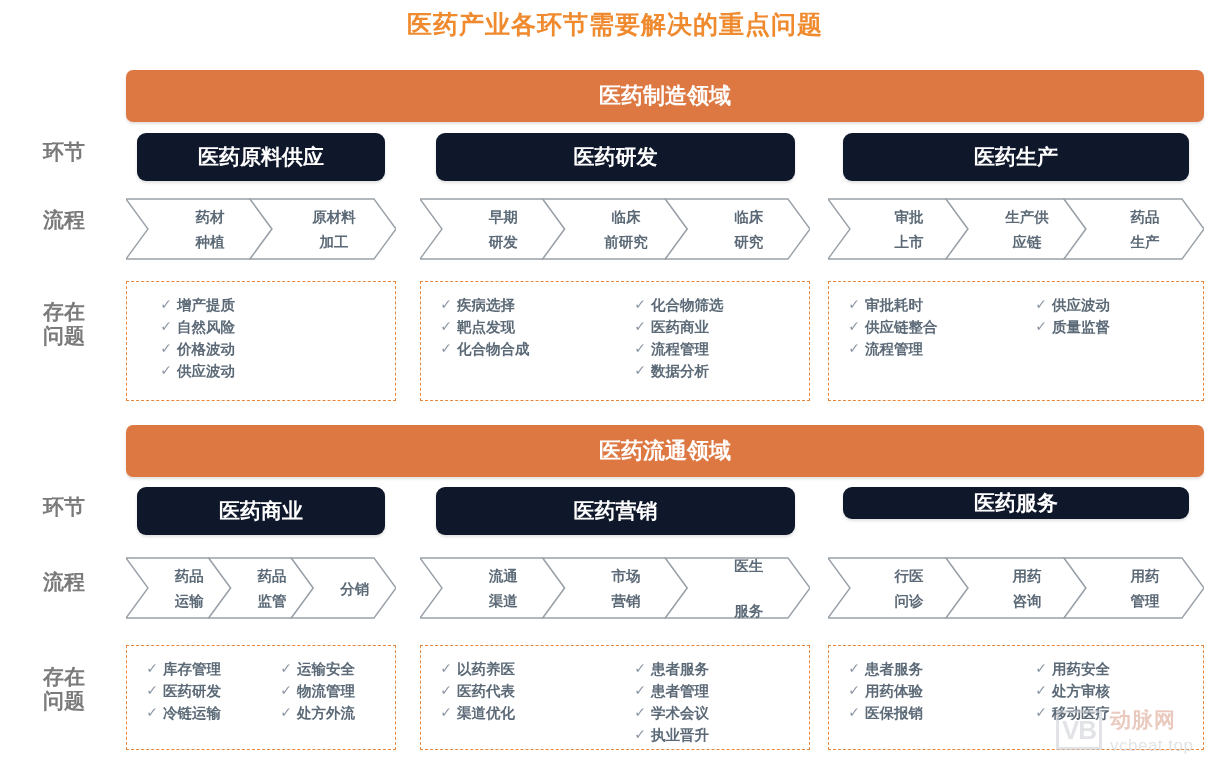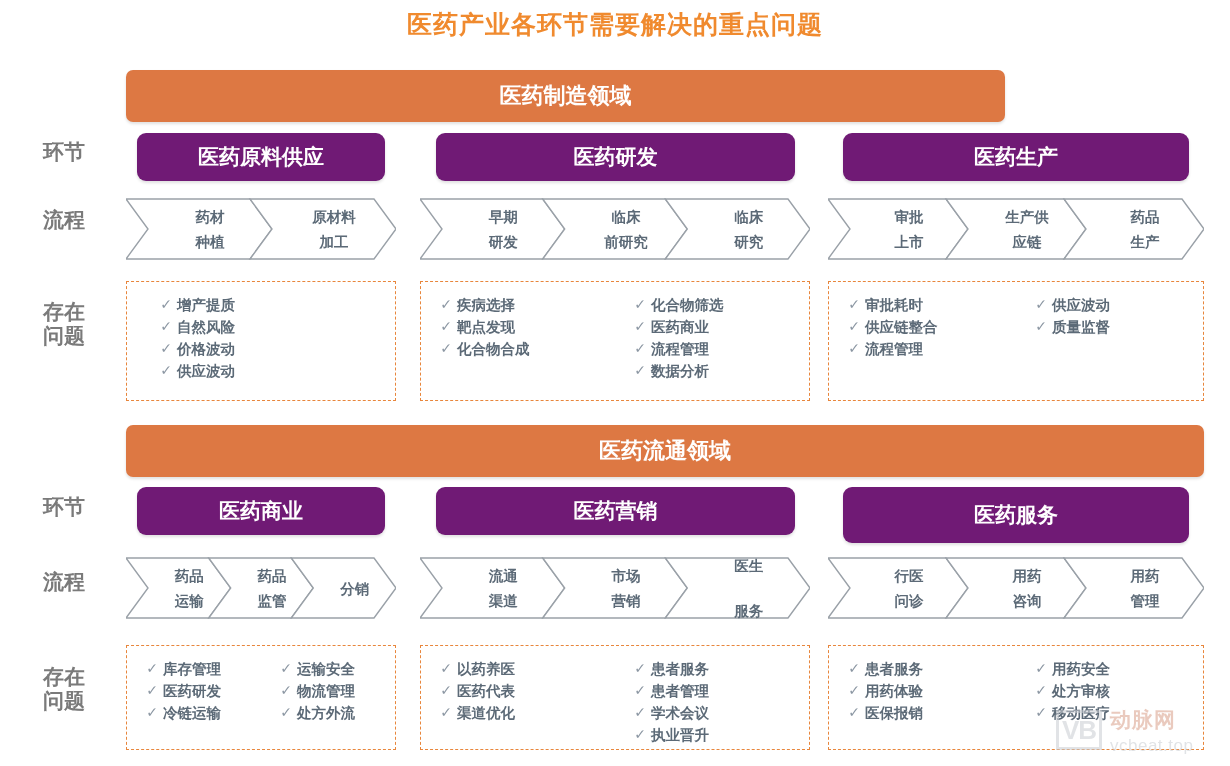--- a/index.html
+++ b/index.html
@@ -24,21 +24,21 @@
   }
 
   
   .domain-bar{
     position:absolute;background:#DD7843;border-radius:7px;
     color:#ffffff;font-size:22px;font-weight:bold;
     display:flex;align-items:center;justify-content:center;
     box-shadow:0 2px 3px rgba(0,0,0,.12);
   }
   .stage-bar{
-    position:absolute;background:#701a75;border-radius:9px;
+    position:absolute;background:#0f172a;border-radius:9px;
     color:#ffffff;font-size:21px;font-weight:bold;
     display:flex;align-items:center;justify-content:center;
     box-shadow:0 2px 3px rgba(0,0,0,.12);
   }
 
   
   .flow{position:absolute;height:62px;}
   .flow svg{position:absolute;left:0;top:0;}
   .chev-label{
     position:absolute;top:0;height:64px;
@@ -94,21 +94,21 @@
 
   <div class="title">医药产业各环节需要解决的重点问题</div>
 
   <div id="canvas">
       <div class="rowlabel" style="top: 140px;">环节</div>
       <div class="rowlabel" style="top: 208px;">流程</div>
       <div class="rowlabel" style="top: 300px;">
         <div>存在</div>
         <div>问题</div>
       </div>
-      <div class="domain-bar" style="left: 126px; top: 70px; width: 879px; height: 52px; text-align: right;">医药制造领域</div>
+      <div class="domain-bar" style="left: 126px; top: 70px; width: 1078px; height: 52px; text-align: right;">医药制造领域</div>
       <div class="stage-bar" style="left: 137px; top: 133px; width: 248px; height: 48px;">医药原料供应</div>
       <div class="flow" style="left: 126px; top: 198px; width: 270px;">
         <svg width="270" height="62">
           <polygon points="0.0,1.0 124.0,1.0 146.0,31.0 124.0,61.0 0.0,61.0 22.0,31.0" fill="#ffffff" stroke="#9AA1A8" stroke-width="1.4" stroke-linejoin="miter"></polygon>
           <polygon points="124.0,1.0 248.0,1.0 270.0,31.0 248.0,61.0 124.0,61.0 146.0,31.0" fill="#ffffff" stroke="#9AA1A8" stroke-width="1.4" stroke-linejoin="miter"></polygon>
         </svg>
         <div class="chev-label" style="left: 22px; width: 124px;">
           <div>药材</div>
           <div>种植</div>
         </div>
@@ -350,21 +350,21 @@
               <span class="tick">✓</span>
               <span>学术会议</span>
             </div>
             <div class="prob-item">
               <span class="tick">✓</span>
               <span>执业晋升</span>
             </div>
           </div>
         </div>
       </div>
-      <div class="stage-bar" style="left: 843px; top: 487px; width: 346px; height: 56px;">医药服务</div>
+      <div class="stage-bar" style="left: 843px; top: 487px; width: 346px; height: 32px;">医药服务</div>
       <div class="flow" style="left: 828px; top: 557px; width: 376px;">
         <svg width="376" height="62">
           <polygon points="0.0,1.0 118.0,1.0 140.0,31.0 118.0,61.0 0.0,61.0 22.0,31.0" fill="#ffffff" stroke="#9AA1A8" stroke-width="1.4" stroke-linejoin="miter"></polygon>
           <polygon points="118.0,1.0 236.0,1.0 258.0,31.0 236.0,61.0 118.0,61.0 140.0,31.0" fill="#ffffff" stroke="#9AA1A8" stroke-width="1.4" stroke-linejoin="miter"></polygon>
           <polygon points="236.0,1.0 354.0,1.0 376.0,31.0 354.0,61.0 236.0,61.0 258.0,31.0" fill="#ffffff" stroke="#9AA1A8" stroke-width="1.4" stroke-linejoin="miter"></polygon>
         </svg>
         <div class="chev-label" style="left: 22px; width: 118px;">
           <div>行医</div>
           <div>问诊</div>
         </div>

